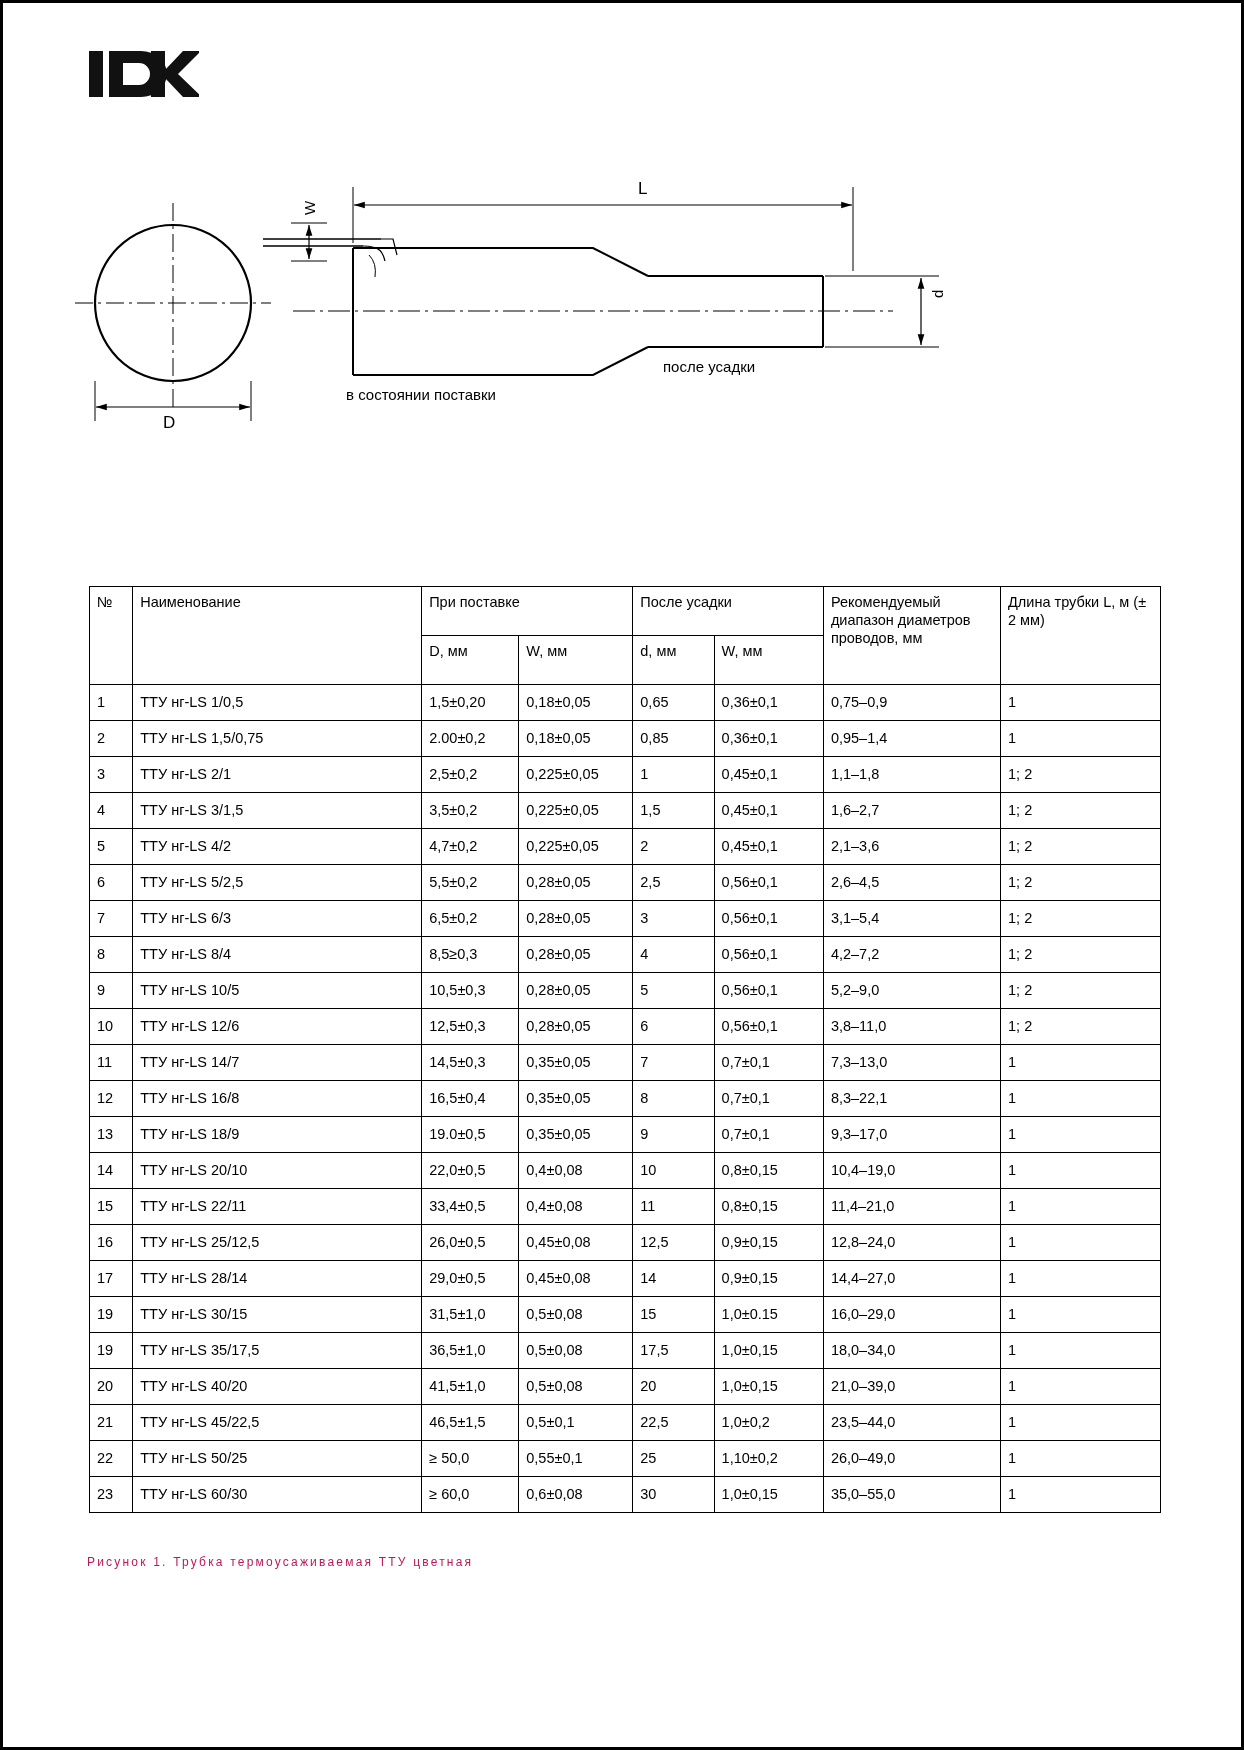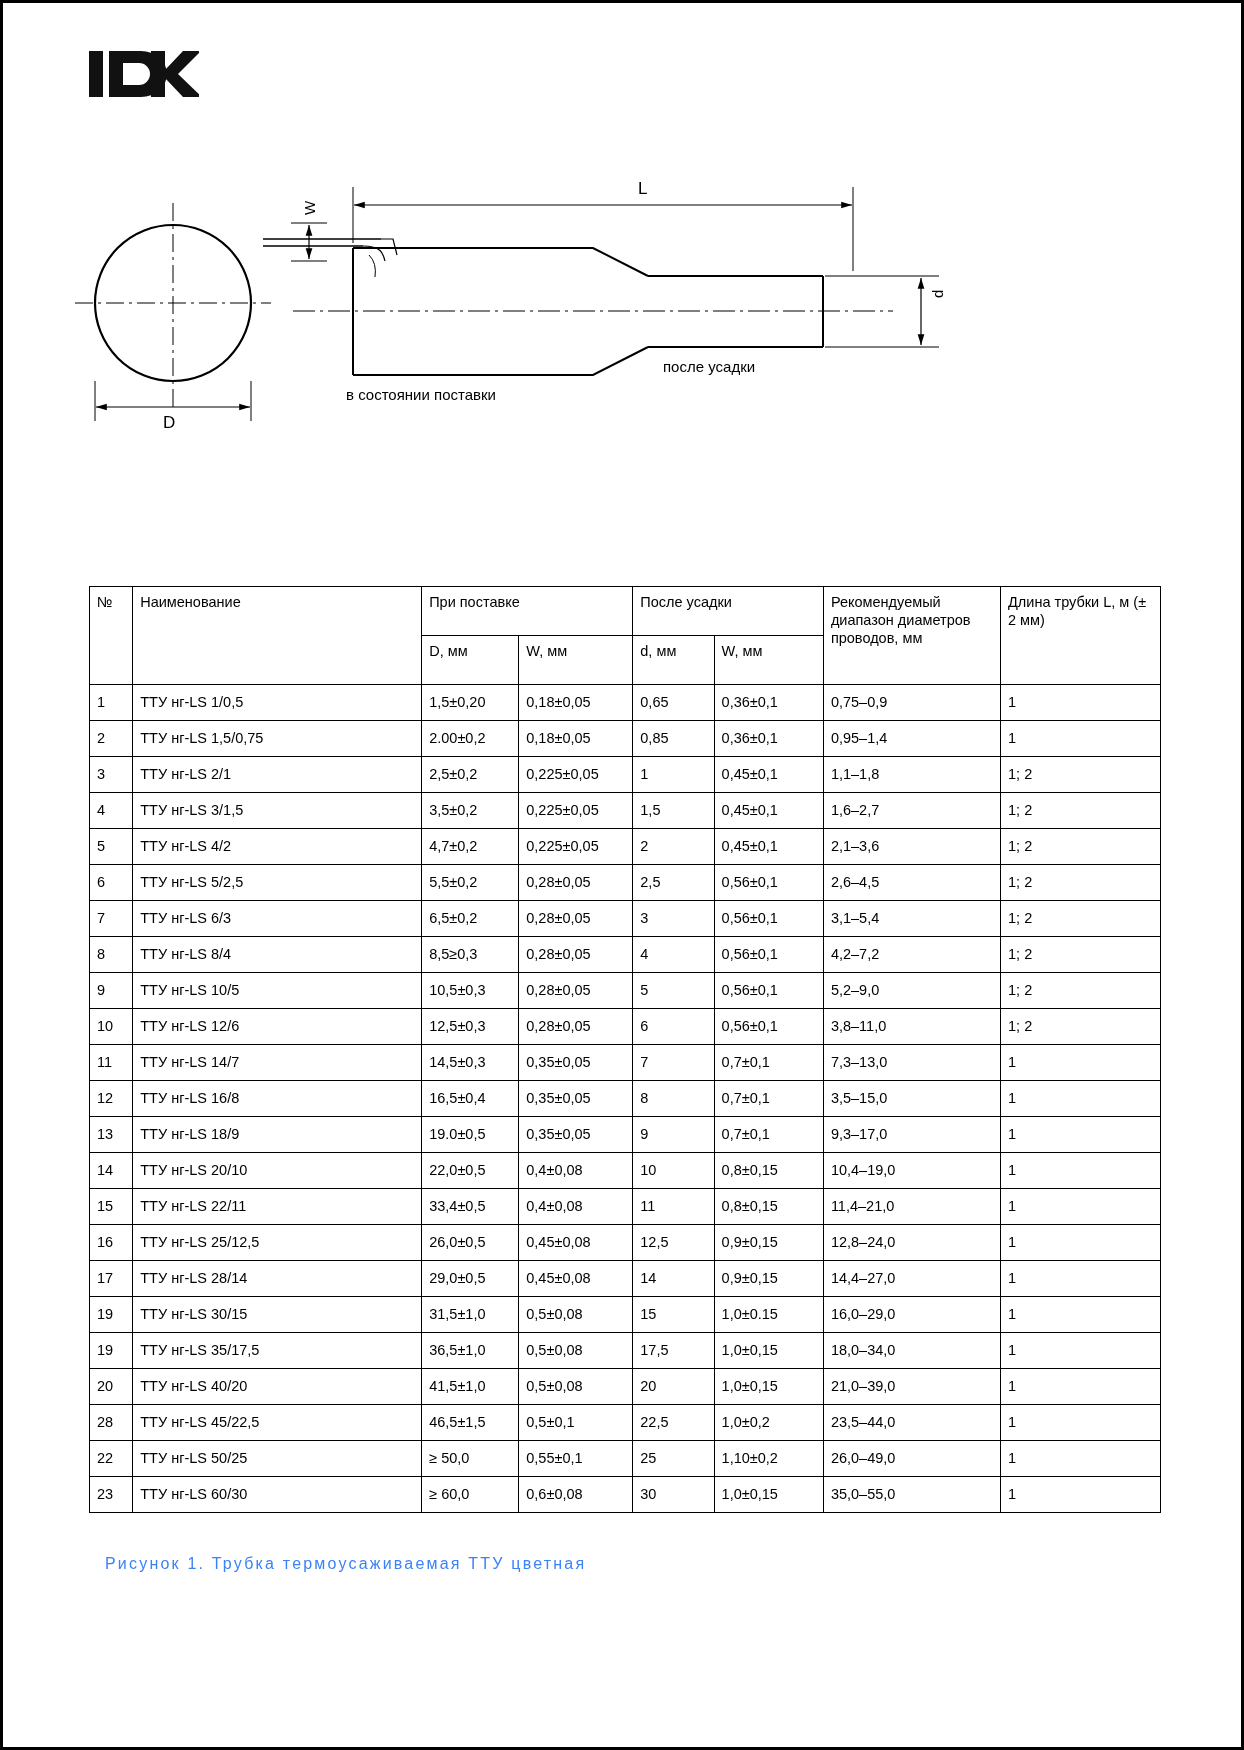--- a/index.html
+++ b/index.html
@@ -82,25 +82,25 @@
   .c-name  { width: 300px; }
   .c-d     { width: 86px; }
   .c-w     { width: 103px; }
   .c-dd    { width: 72px; }
   .c-ww    { width: 100px; }
   .c-range { width: 170px; }
   .c-len   { width: 160px; }
 
   .caption {
     position: absolute;
-    left: 102px;
+    left: 84px;
     top: 1552px;
-    font-size: 16px;
+    font-size: 12px;
     letter-spacing: 2.2px;
-    color: #3b82f6;
+    color: #be185d;
   }
 </style>
 </head>
 <body>
 
 <div class="page">
 
   <div class="logo">
     <svg width="110" height="62" viewBox="0 0 110 62" xmlns="http://www.w3.org/2000/svg">
       <rect x="0" y="8" width="14" height="46" fill="#111"></rect>
@@ -300,21 +300,21 @@
           <td class="c-range">7,3–13,0</td>
           <td class="c-len">1</td>
         </tr>
         <tr>
           <td class="c-num">12</td>
           <td class="c-name">ТТУ нг-LS 16/8</td>
           <td class="c-d">16,5±0,4</td>
           <td class="c-w">0,35±0,05</td>
           <td class="c-dd">8</td>
           <td class="c-ww">0,7±0,1</td>
-          <td class="c-range">3,5–15,0</td>
+          <td class="c-range">8,3–22,1</td>
           <td class="c-len">1</td>
         </tr>
         <tr>
           <td class="c-num">13</td>
           <td class="c-name">ТТУ нг-LS 18/9</td>
           <td class="c-d">19.0±0,5</td>
           <td class="c-w">0,35±0,05</td>
           <td class="c-dd">9</td>
           <td class="c-ww">0,7±0,1</td>
           <td class="c-range">9,3–17,0</td>
@@ -384,21 +384,21 @@
           <td class="c-num">20</td>
           <td class="c-name">ТТУ нг-LS 40/20</td>
           <td class="c-d">41,5±1,0</td>
           <td class="c-w">0,5±0,08</td>
           <td class="c-dd">20</td>
           <td class="c-ww">1,0±0,15</td>
           <td class="c-range">21,0–39,0</td>
           <td class="c-len">1</td>
         </tr>
         <tr>
-          <td class="c-num">28</td>
+          <td class="c-num">21</td>
           <td class="c-name">ТТУ нг-LS 45/22,5</td>
           <td class="c-d">46,5±1,5</td>
           <td class="c-w">0,5±0,1</td>
           <td class="c-dd">22,5</td>
           <td class="c-ww">1,0±0,2</td>
           <td class="c-range">23,5–44,0</td>
           <td class="c-len">1</td>
         </tr>
         <tr>
           <td class="c-num">22</td>

